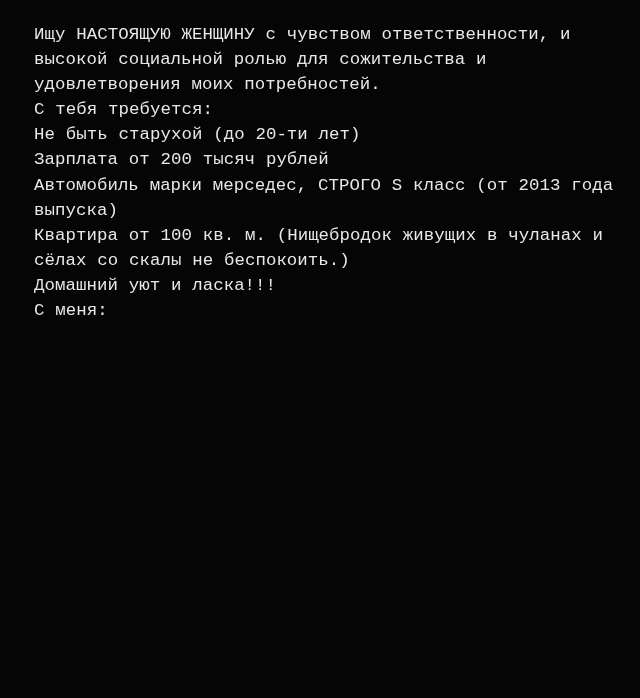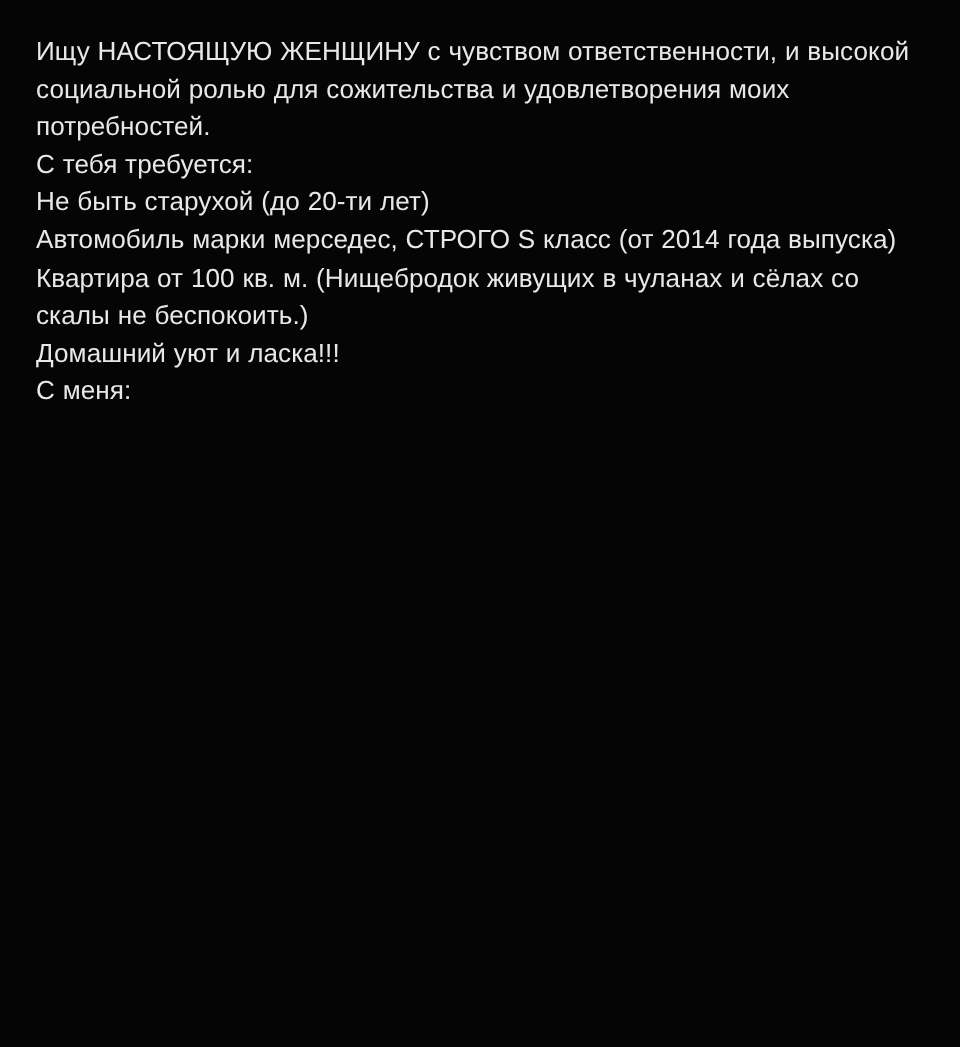--- a/index.html
+++ b/index.html
@@ -12,39 +12,41 @@
     width: 640px;
     height: 698px;
     overflow: hidden;
     font-family: "Liberation Sans", sans-serif;
   }
   .post {
     box-sizing: border-box;
     width: 640px;
     height: 698px;
     background: #050505;
-    padding: 22px 18px 10px 24px;
+    padding: 22px 18px 10px 34px;
     display: flex;
     flex-direction: column;
     justify-content: flex-start;
+    font-family: Liberation Mono, monospace;
   }
   .line {
     color: #e8e8e8;
     font-size: 17.4px;
     line-height: 25.1px;
     letter-spacing: 0.05px;
     word-spacing: 0.3px;
     white-space: pre-wrap;
     text-align: left;
   }
 </style>
 </head>
 <body>
 
 <div class="post">
   <div class="line">Ищу НАСТОЯЩУЮ ЖЕНЩИНУ с чувством ответственности, и высокой социальной ролью для сожительства и удовлетворения моих потребностей.</div>
   <div class="line">С тебя требуется:</div>
   <div class="line">Не быть старухой (до 20-ти лет)</div>
-  <div class="line">Автомобиль марки мерседес, СТРОГО S класс (от 2014 года выпуска)</div>
+  <div class="line">Зарплата от 200 тысяч рублей</div>
+  <div class="line">Автомобиль марки мерседес, СТРОГО S класс (от 2013 года выпуска)</div>
   <div class="line">Квартира от 100 кв. м. (Нищебродок живущих в чуланах и сёлах со скалы не беспокоить.)</div>
   <div class="line">Домашний уют и ласка!!!</div>
   <div class="line">С меня:</div>
 </div>
 
 </body></html>

